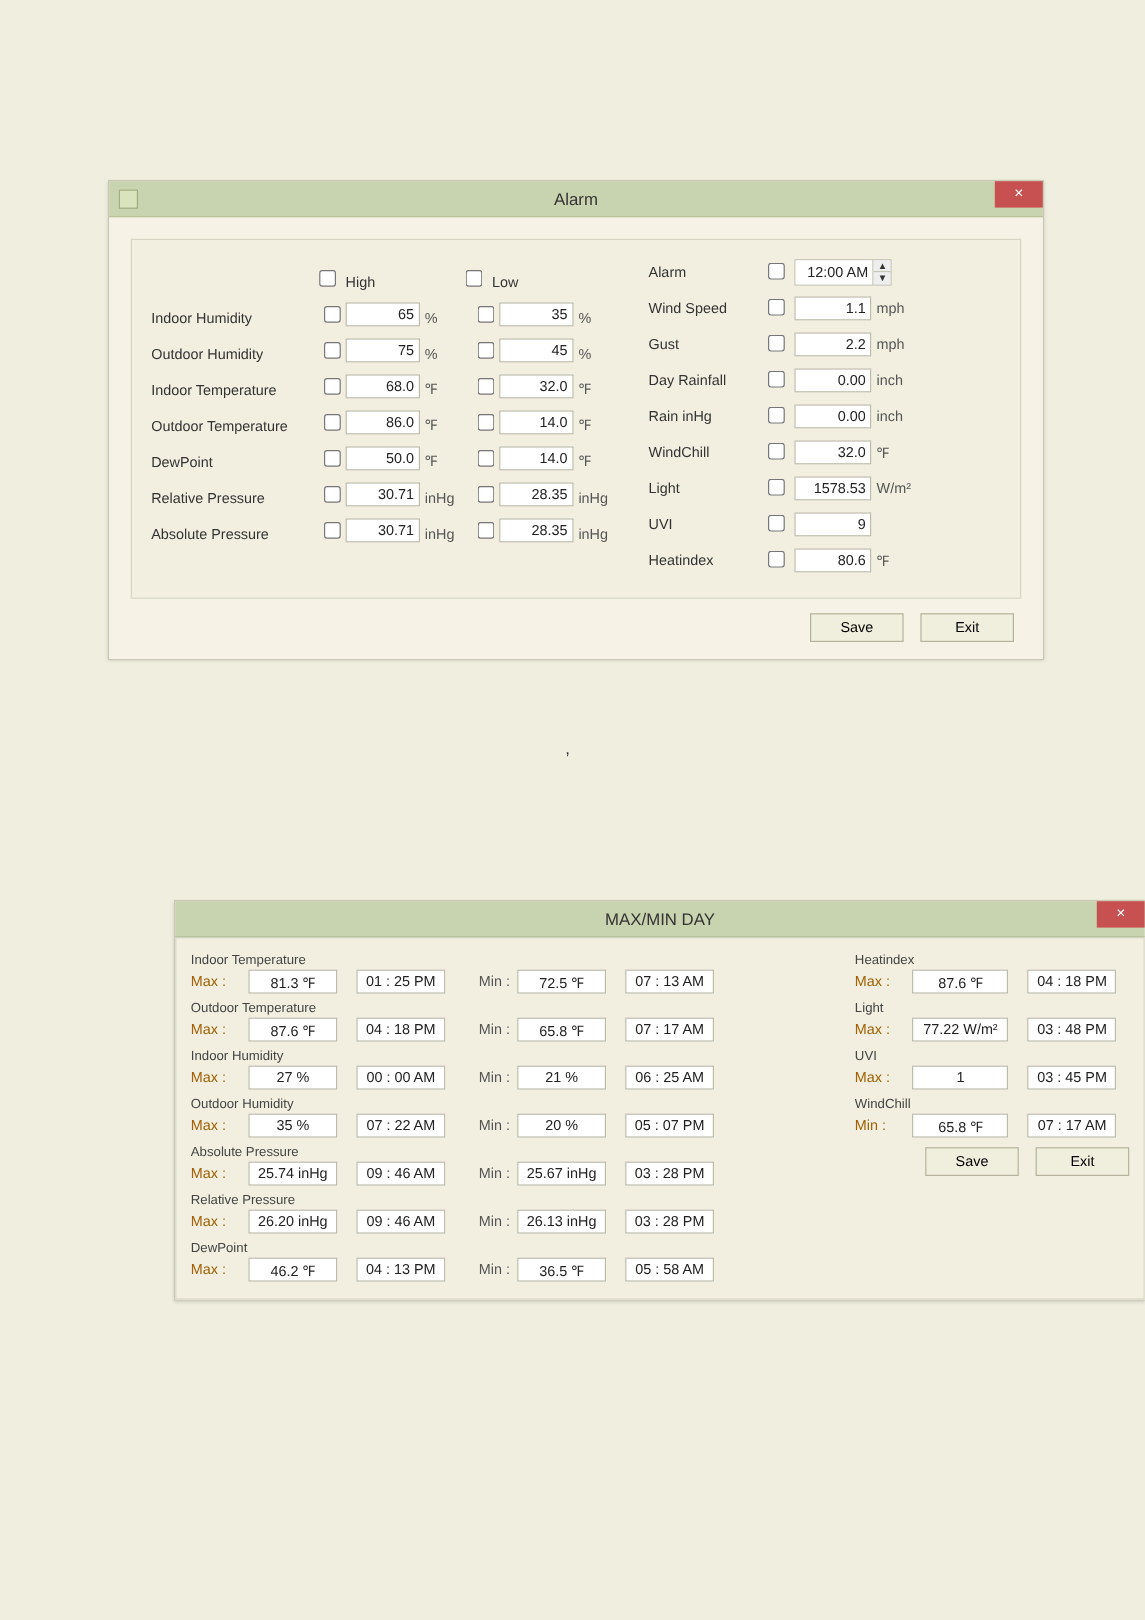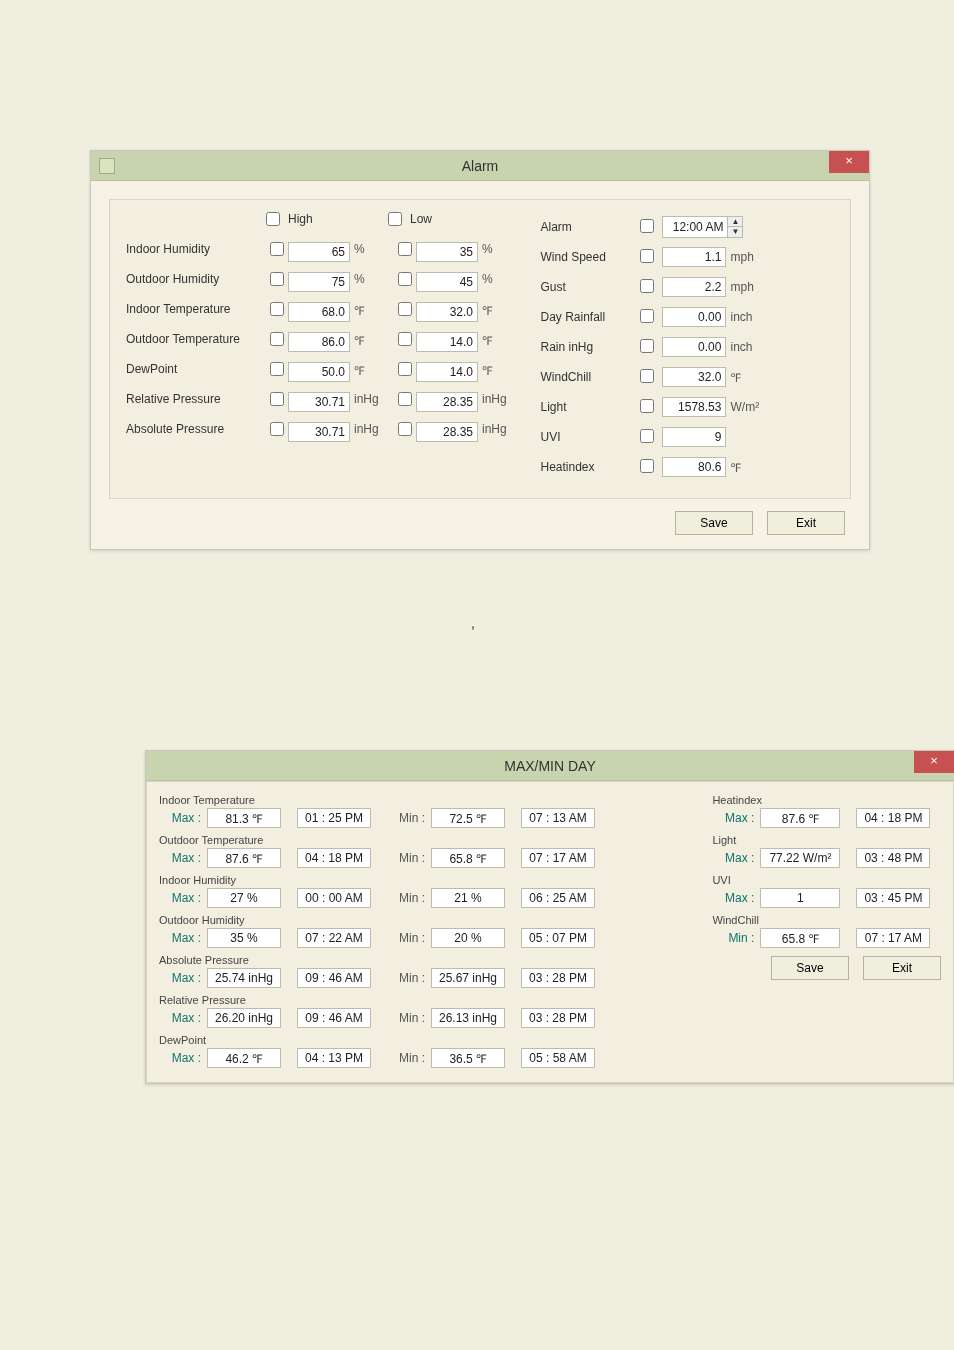--- a/index.html
+++ b/index.html
@@ -52,21 +52,21 @@
     border: 1px solid #d8d6c6;
     background: #f2efe1;
     padding: 12px 16px 16px 16px;
     display: flex;
   }
   .col-left { flex: 0 0 56%; }
   .col-right { flex: 1; padding-left: 18px; }
 
   .alarm-grid .hdr,
   .alarm-grid .row {
-    display: flex; align-items: flex-start; height: 30px;
+    display: flex; align-items: flex-end; height: 30px;
   }
   .labcell { width: 140px; }
   .chkcell { width: 22px; text-align: center; }
   .valcell input { width: 52px; }
   .unitcell { width: 32px; padding-left: 4px; color: #555; }
   .gap { width: 12px; }
   .hdr .hl { width: 140px; }
   .hdr .hc { width: 22px; }
   .hdr .hv { width: 56px; }
   .hdr .txt { color: #333; }
@@ -139,21 +139,21 @@
   }
   .sectionlabel { font-size: 11px; color: #444; margin-top: 4px; }
   .mm-cols { display: flex; }
   .mm-left { flex: 0 0 70%; }
   .mm-right { flex: 1; padding-left: 6px; }
 
   .mm-row {
     display: flex; align-items: center; height: 24px;
     gap: 0;
   }
-  .mm-row .lab1 { width: 48px; color: #0f766e; text-align: right; padding-right: 6px; }
+  .mm-row .lab1 { width: 48px; color: #a16207; text-align: left; padding-right: 6px; }
   .mm-row .lab2 { width: 44px; color: #555; text-align: right; padding-right: 6px; }
   .mm-row input.v { width: 74px; height: 20px; text-align: center; }
   .mm-row input.t { width: 74px; height: 20px; text-align: center; }
   .mm-row .sp { width: 16px; }
   .mm-right .mm-row input.v { width: 80px; }
   .mm-right .mm-row input.t { width: 74px; }
 
   .mm-footer { display: flex; gap: 14px; justify-content: flex-end; margin-top: 6px; }
 </style>
 </head>

